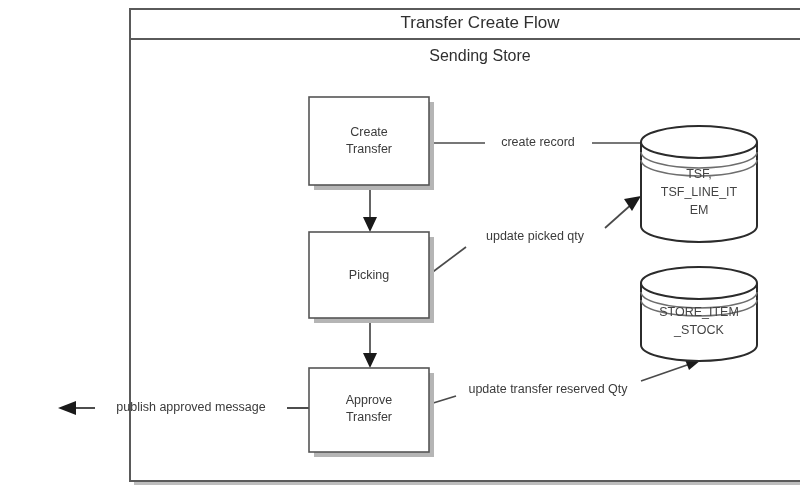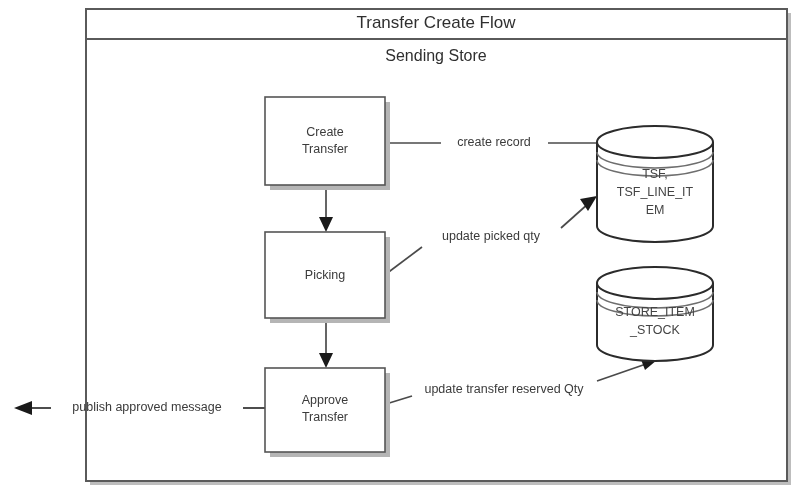--- a/index.html
+++ b/index.html
@@ -10,20 +10,21 @@
   body {
     width: 800px;
     height: 491px;
     font-family: "Liberation Sans", sans-serif;
     overflow: hidden;
   }
   #diagram-root {
     position: relative;
     width: 680px;
     height: 491px;
+    margin-left: 44px;
   }
   svg#flow-svg {
     display: block;
     width: 800px;
     height: 491px;
   }
   .frame-rect {
     fill: #ffffff;
     stroke: #5a5a5a;
     stroke-width: 2;

